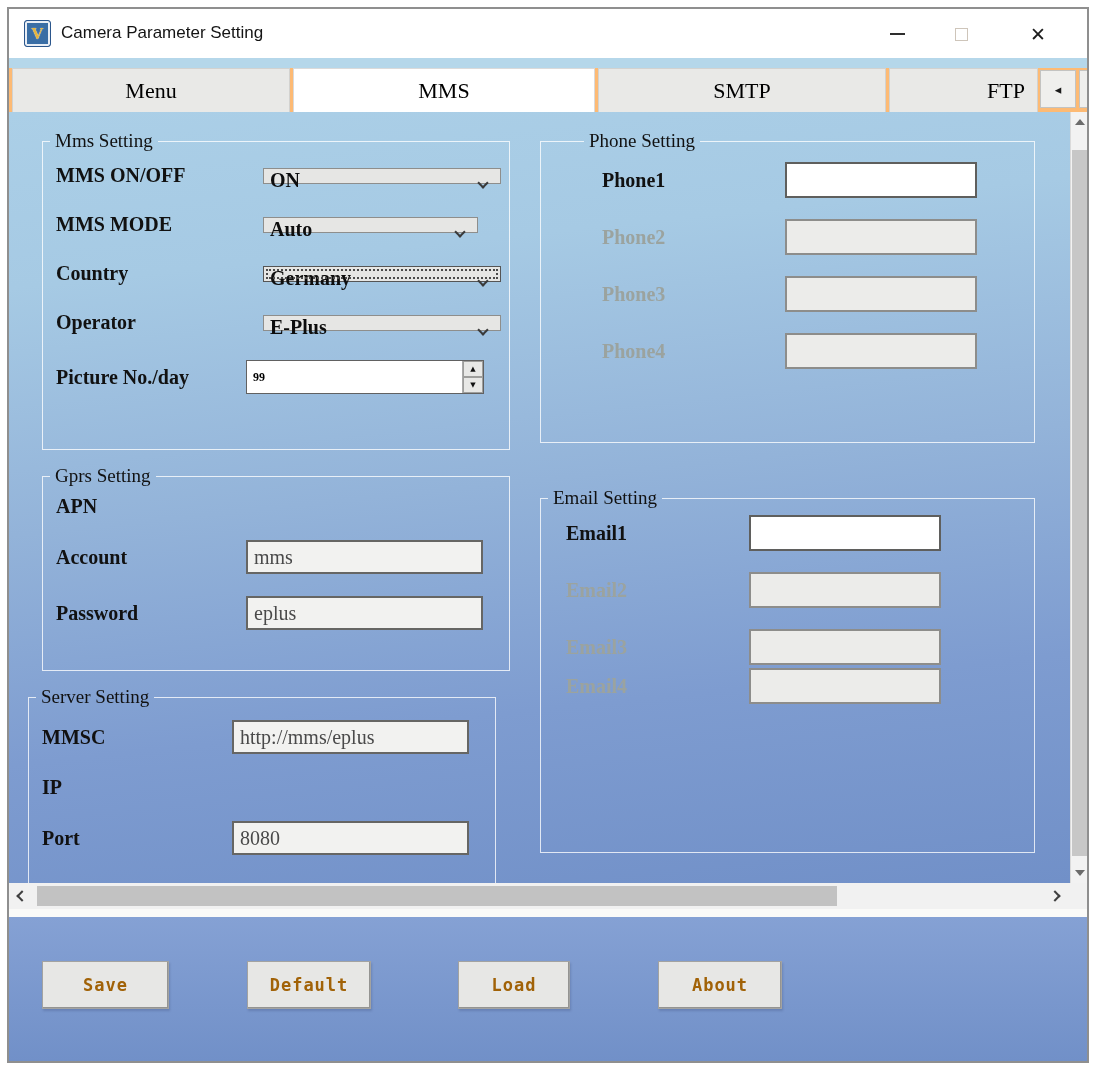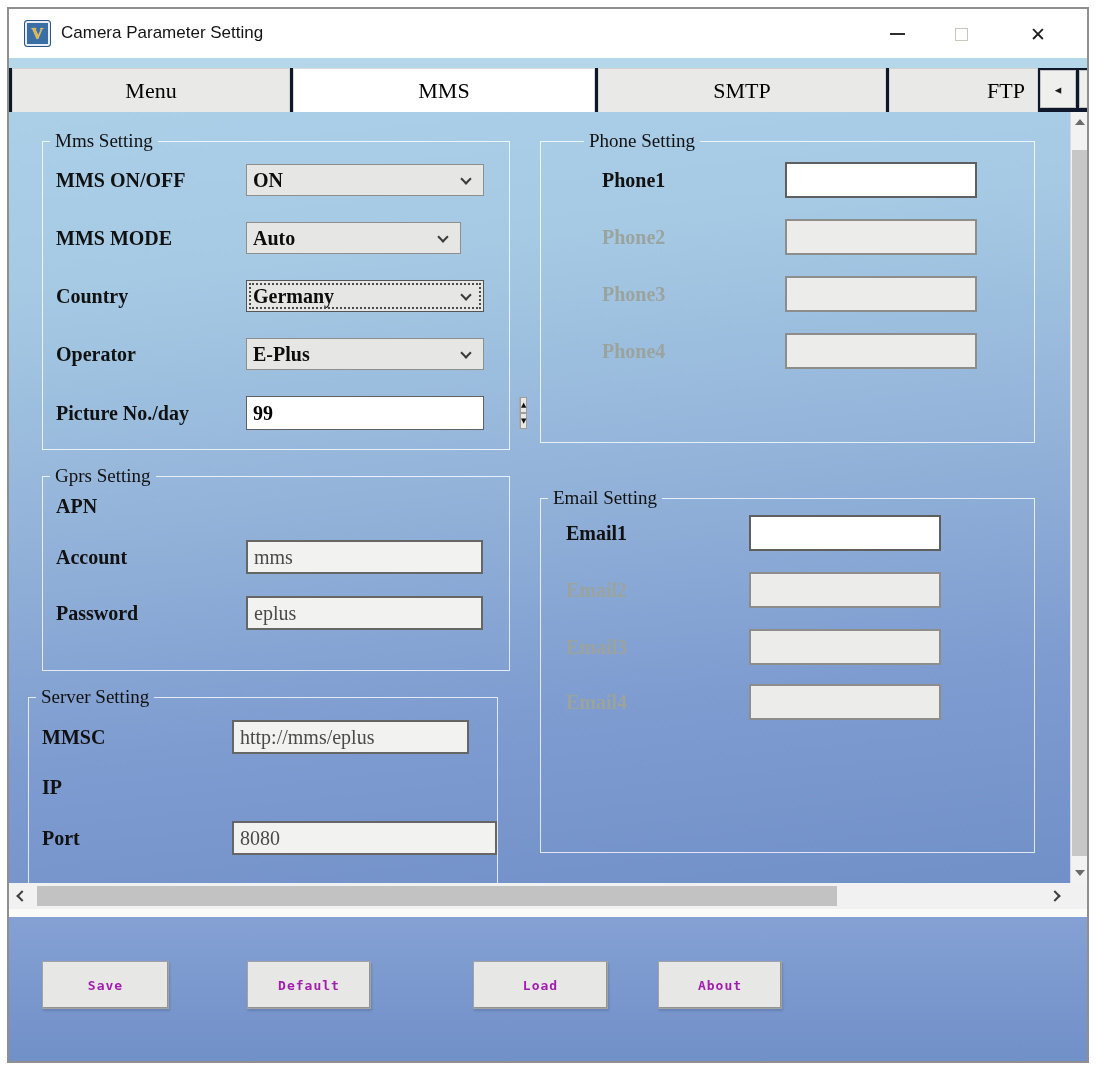--- a/index.html
+++ b/index.html
@@ -21,21 +21,21 @@
                font-size:17px; color:#141414; }
   .winbtn { position:absolute; top:9px; width:34px; height:32px; display:flex;
             align-items:center; justify-content:center; cursor:pointer; }
   .btn-min { left:871px; } .btn-max { left:935px; } .btn-close { left:1012px; }
   .min-glyph { width:15px; height:2px; background:#2e2e2e; }
   .max-glyph { width:13px; height:13px; border:1px solid #cec5ba; background:#fff; }
   .close-glyph { font-family:"DejaVu Sans",sans-serif; font-size:19px; color:#1c1c1c; line-height:1; }
 
   
   .tabstrip { position:absolute; left:0; top:49px; width:1078px; height:54px; background:#b5d7ea; }
-  .tabrow  { position:absolute; left:0; top:10px; width:1078px; height:44px; background:#0f172a; }
+  .tabrow  { position:absolute; left:0; top:10px; width:1078px; height:44px; background:#fdba74; }
   .tab { position:absolute; top:0; height:44px; background:#e9e9e7;
          border:1px solid #d2d2d0; border-bottom:none;
          display:flex; align-items:center; justify-content:center;
          font-size:22px; color:#000; cursor:pointer; }
   .tab.active { background:#ffffff; border-color:#dadada; z-index:2; }
   .tab.clipped { justify-content:flex-end; padding-right:12px; }
   .tab-scroll-btn { position:absolute; left:1031px; top:2px; width:36px; height:38px;
                     background:#efefed; border:1px solid #c3c3c1; display:flex;
                     align-items:center; justify-content:center; cursor:pointer;
                     font-size:13px; color:#1a1a1a; font-family:"DejaVu Sans",sans-serif; }
@@ -48,31 +48,31 @@
 
   fieldset.group { position:absolute; border:1px solid rgba(255,255,255,0.78); background:transparent; }
   fieldset.group legend { font-size:19px; font-weight:normal; color:#111; padding:0 5px; margin-left:7px; }
 
   .row { display:flex; align-items:center; padding-left:13px; }
   .lbl { font-size:20px; font-weight:bold; color:#111; width:190px; flex:0 0 190px; }
   .lbl.disabled { color:#9ba39f; }
   .rlbl { width:183px; flex:0 0 183px; }
 
   
-  .combo { position:relative; height:32px; background:#e6e6e4; border:1px solid #8e8e8c;
-           display:flex; align-items:center; cursor:pointer; }
+  .combo { position:relative; height:16px; background:#e6e6e4; border:1px solid #8e8e8c;
+           display:flex; cursor:pointer;margin-left:17px; }
   .combo .combo-text { font-size:20px; font-weight:bold; color:#0d0d0d; padding-left:6px; }
   .chev { position:absolute; right:13px; top:10px; width:8px; height:8px;
           border-right:2px solid #3a3a3a; border-bottom:2px solid #3a3a3a; transform:rotate(45deg); }
   .combo.focused { border:1px solid #555; outline:2px dotted #4a4a4a; outline-offset:-5px; }
 
   
   .spinbox { position:relative; width:238px; height:34px; background:#fff; border:1px solid #616161; display:flex; }
   .spinbox input { flex:1; border:none; outline:none; background:transparent;
-                   font-family:inherit; font-size:20px; font-weight:bold; color:#000; padding-left:6px; }
+                   font-family:inherit; font-size:12px; font-weight:bold; color:#000; padding-left:6px; }
   .spin-btns { width:21px; display:flex; flex-direction:column; border-left:1px solid #aaa; }
   .spin-btn { flex:1; background:#e8e8e6; border:1px solid #9e9e9c; display:flex;
               align-items:center; justify-content:center; font-size:7px; color:#111;
               font-family:"DejaVu Sans",sans-serif; cursor:pointer; }
 
   
   input.txt { height:34px; border:2px solid #666664; background:#f2f2f0;
               font-family:inherit; font-size:20px; color:#4a4a4a; padding-left:6px; outline:none; }
   input.txt.white { background:#ffffff; border:2px solid #5f5f5d; color:#111; }
   input.txt.off   { background:#ececea; border:2px solid #8d8d8b; }
@@ -95,21 +95,21 @@
   .scroll-corner { position:absolute; left:1061px; top:874px; width:17px; height:26px; background:#f1f1f1; }
 
   
   .bottom-sep { position:absolute; left:0; top:900px; width:1078px; height:8px; background:#fafaf8; }
   .bottom-panel { position:absolute; left:0; top:908px; width:1078px; height:144px;
                   background:linear-gradient(#85a1d4,#7190c8); }
   .cmd-btn { position:absolute; top:44px; height:48px; background:#e7e7e5;
              border:1px solid #a3a3a1; box-shadow:inset -1px -1px 0 #949492, 1px 2px 2px rgba(30,40,80,0.18);
              display:flex; align-items:center; justify-content:center;
              font-family:"DejaVu Sans Mono","Liberation Mono",monospace; font-weight:bold;
-             font-size:13px; color:#a21caf; letter-spacing:1px; cursor:pointer; }
+             font-size:17px; color:#a16207; letter-spacing:1px; cursor:pointer; }
 </style>
 </head>
 <body>
 
 <div class="window">
 
   <div class="titlebar">
     <div class="app-icon">
       <span>V</span>
     </div>
@@ -213,21 +213,21 @@
       <legend>Server Setting</legend>
       <div class="row" style="margin-top:12px; margin-bottom:22px;">
         <span class="lbl">MMSC</span>
         <input class="txt" style="width: 237px;" value="http://mms/eplus">
       </div>
       <div class="row" style="margin-bottom:22px;">
         <span class="lbl">IP</span>
       </div>
       <div class="row">
         <span class="lbl">Port</span>
-        <input class="txt" style="width: 265px;" value="8080">
+        <input class="txt" style="width: 237px;" value="8080">
       </div>
     </fieldset>
 
     <fieldset class="group" style="left:531px; top:18px; width:495px; height:313px;padding-left:36px;">
       <legend>Phone Setting</legend>
       <div class="row" style="margin-top:10px; margin-bottom:21px; padding-left:25px;">
         <span class="lbl rlbl">Phone1</span>
         <input class="txt white" style="width: 192px; height: 36px;" value="">
       </div>
       <div class="row" style="margin-bottom:21px; padding-left:25px;">
@@ -247,21 +247,21 @@
     <fieldset class="group" style="left:531px; top:375px; width:495px; height:366px;">
       <legend>Email Setting</legend>
       <div class="row" style="margin-top:6px; margin-bottom:21px; padding-left:25px;">
         <span class="lbl rlbl">Email1</span>
         <input class="txt white" style="width: 192px; height: 36px;" value="">
       </div>
       <div class="row" style="margin-bottom:21px; padding-left:25px;">
         <span class="lbl rlbl disabled">Email2</span>
         <input class="txt off" style="width: 192px; height: 36px;" value="">
       </div>
-      <div class="row" style="margin-bottom:19px; padding-left:25px;">
+      <div class="row" style="margin-bottom:3px; padding-left:25px;">
         <span class="lbl rlbl disabled">Email3</span>
         <input class="txt off" style="width: 192px; height: 36px;" value="">
       </div>
       <div class="row" style="padding-left:25px;">
         <span class="lbl rlbl disabled">Email4</span>
         <input class="txt off" style="width: 192px; height: 36px;" value="">
       </div>
     </fieldset>
 
   </div>
@@ -284,21 +284,21 @@
   <div class="scroll-corner"></div>
 
   <div class="bottom-sep"></div>
   <div class="bottom-panel">
     <div class="cmd-btn" style="left:33px;  width:127px;">
       <span>Save</span>
     </div>
     <div class="cmd-btn" style="left:238px; width:124px;">
       <span>Default</span>
     </div>
-    <div class="cmd-btn" style="left:464px; width:135px;">
+    <div class="cmd-btn" style="left:449px; width:112px;">
       <span>Load</span>
     </div>
     <div class="cmd-btn" style="left:649px; width:124px;">
       <span>About</span>
     </div>
   </div>
 
 </div>
 
 </body></html>

